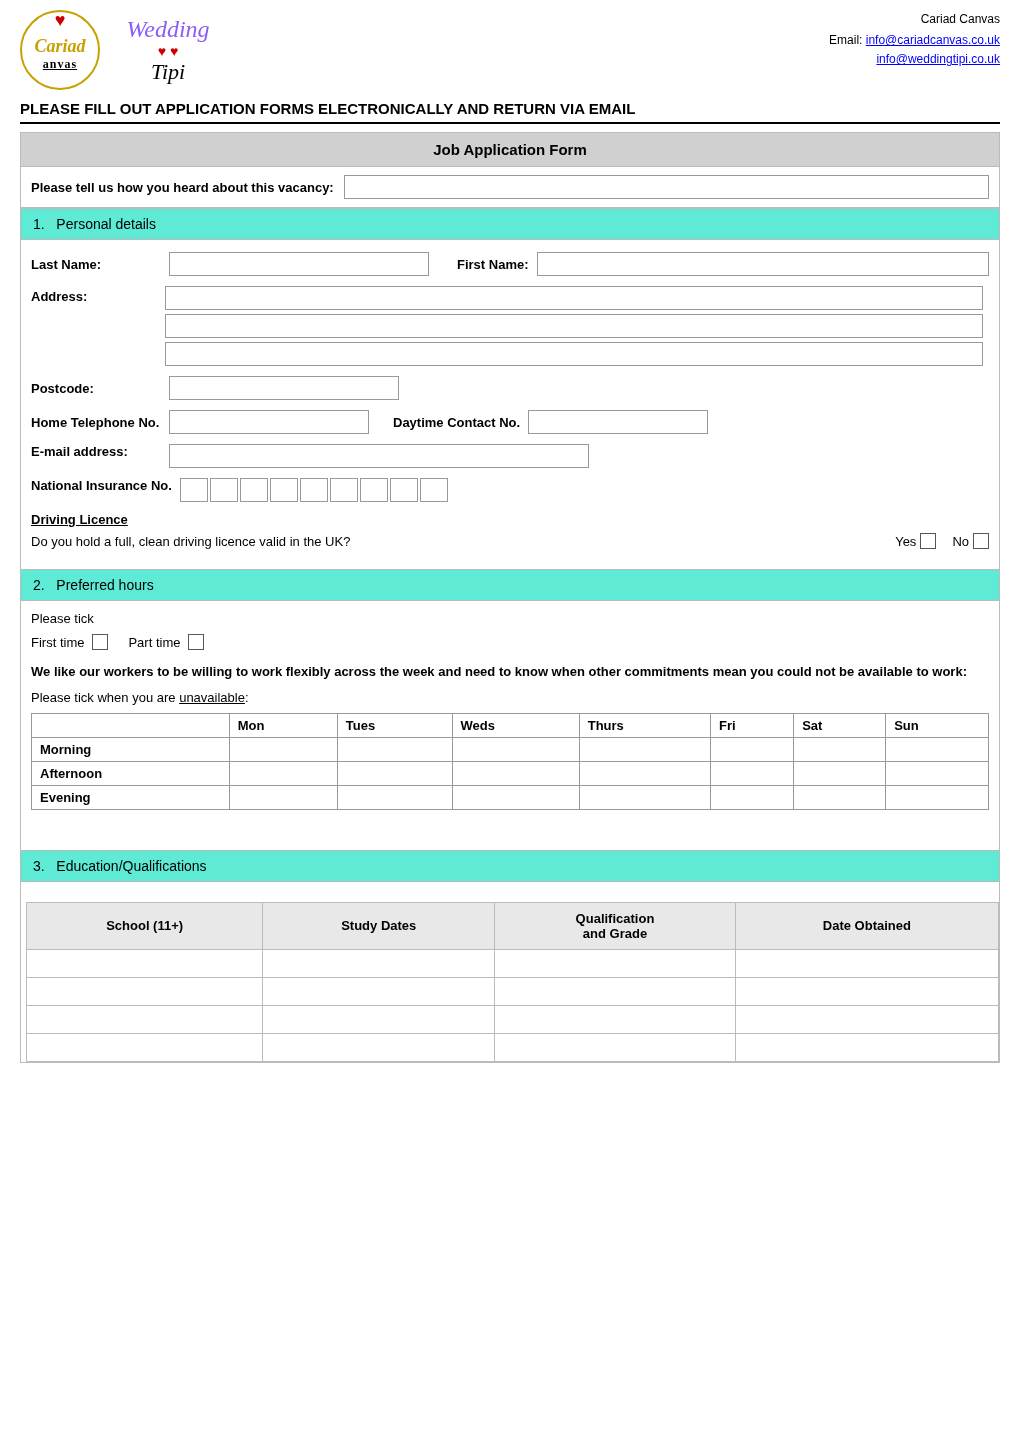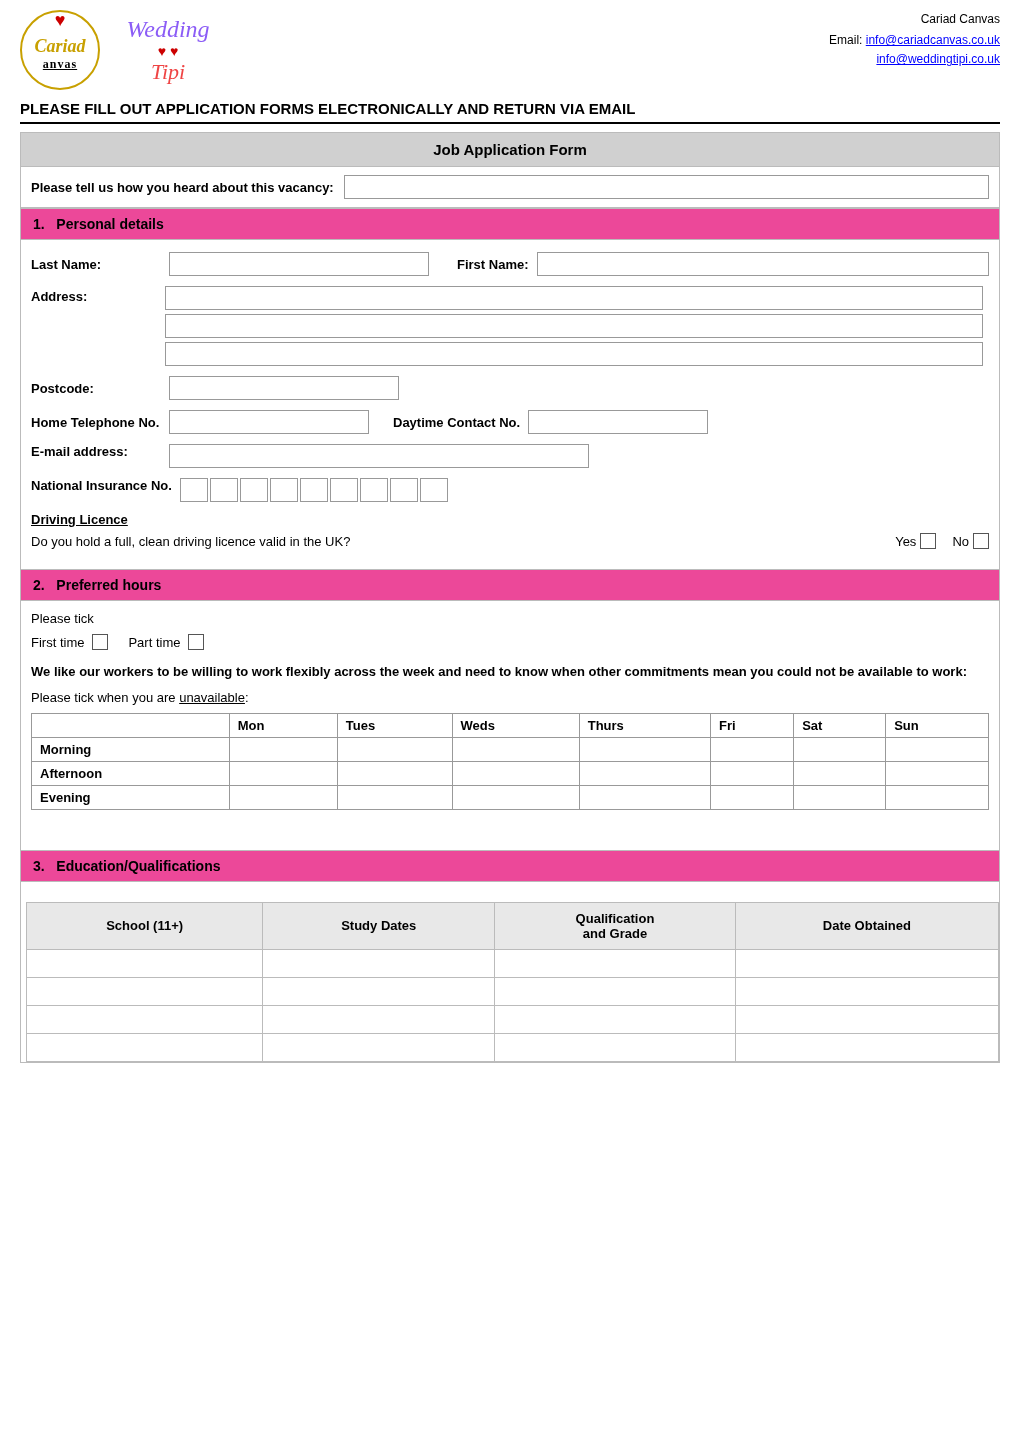--- a/index.html
+++ b/index.html
@@ -66,22 +66,22 @@
       white-space: nowrap;
     }
     .vacancy-input {
       flex: 1;
       border: 1px solid #999;
       height: 24px;
       outline: none;
     }
     
     .section-header {
-      background: #ec4899;
-      font-weight: bold;
+      background: #5eead4;
+      font-weight: normal;
       font-size: 14px;
       padding: 7px 12px;
       border-bottom: 1px solid #bbb;
       border-top: 1px solid #bbb;
     }
     
     .section-body {
       padding: 12px 10px;
     }
     
@@ -287,21 +287,21 @@
             <span style="font-size:12px; font-weight:bold; font-family:Georgia,serif; color:#000; letter-spacing:1px;text-decoration:underline;">anvas</span>
           </div>
         </div>
 
         <div style="display:flex; flex-direction:column; align-items:center; justify-content:center; width:120px; height:80px;">
           <span style="font-size:24px; font-style:italic; font-family:Georgia,serif; color:#8b5cf6;">Wedding</span>
           <div style="display:flex; align-items:center; gap:4px;">
             <span style="color:#c00; font-size:14px;">♥</span>
             <span style="color:#c00; font-size:14px;">♥</span>
           </div>
-          <span style="font-size:22px; font-style:italic; font-family:Georgia,serif; color:#ef4444;">Tipi</span>
+          <span style="font-size:22px; font-style:italic; font-family:Georgia,serif; color:#000000;">Tipi</span>
         </div>
       </div>
     </div>
     <div class="header-contact">
       <div style="margin-bottom:2px;">Cariad Canvas</div>
       <div>
         <span>Email:</span>
         <a style="color:#00f; text-decoration:underline;">info@cariadcanvas.co.uk</a>
       </div>
       <div>

